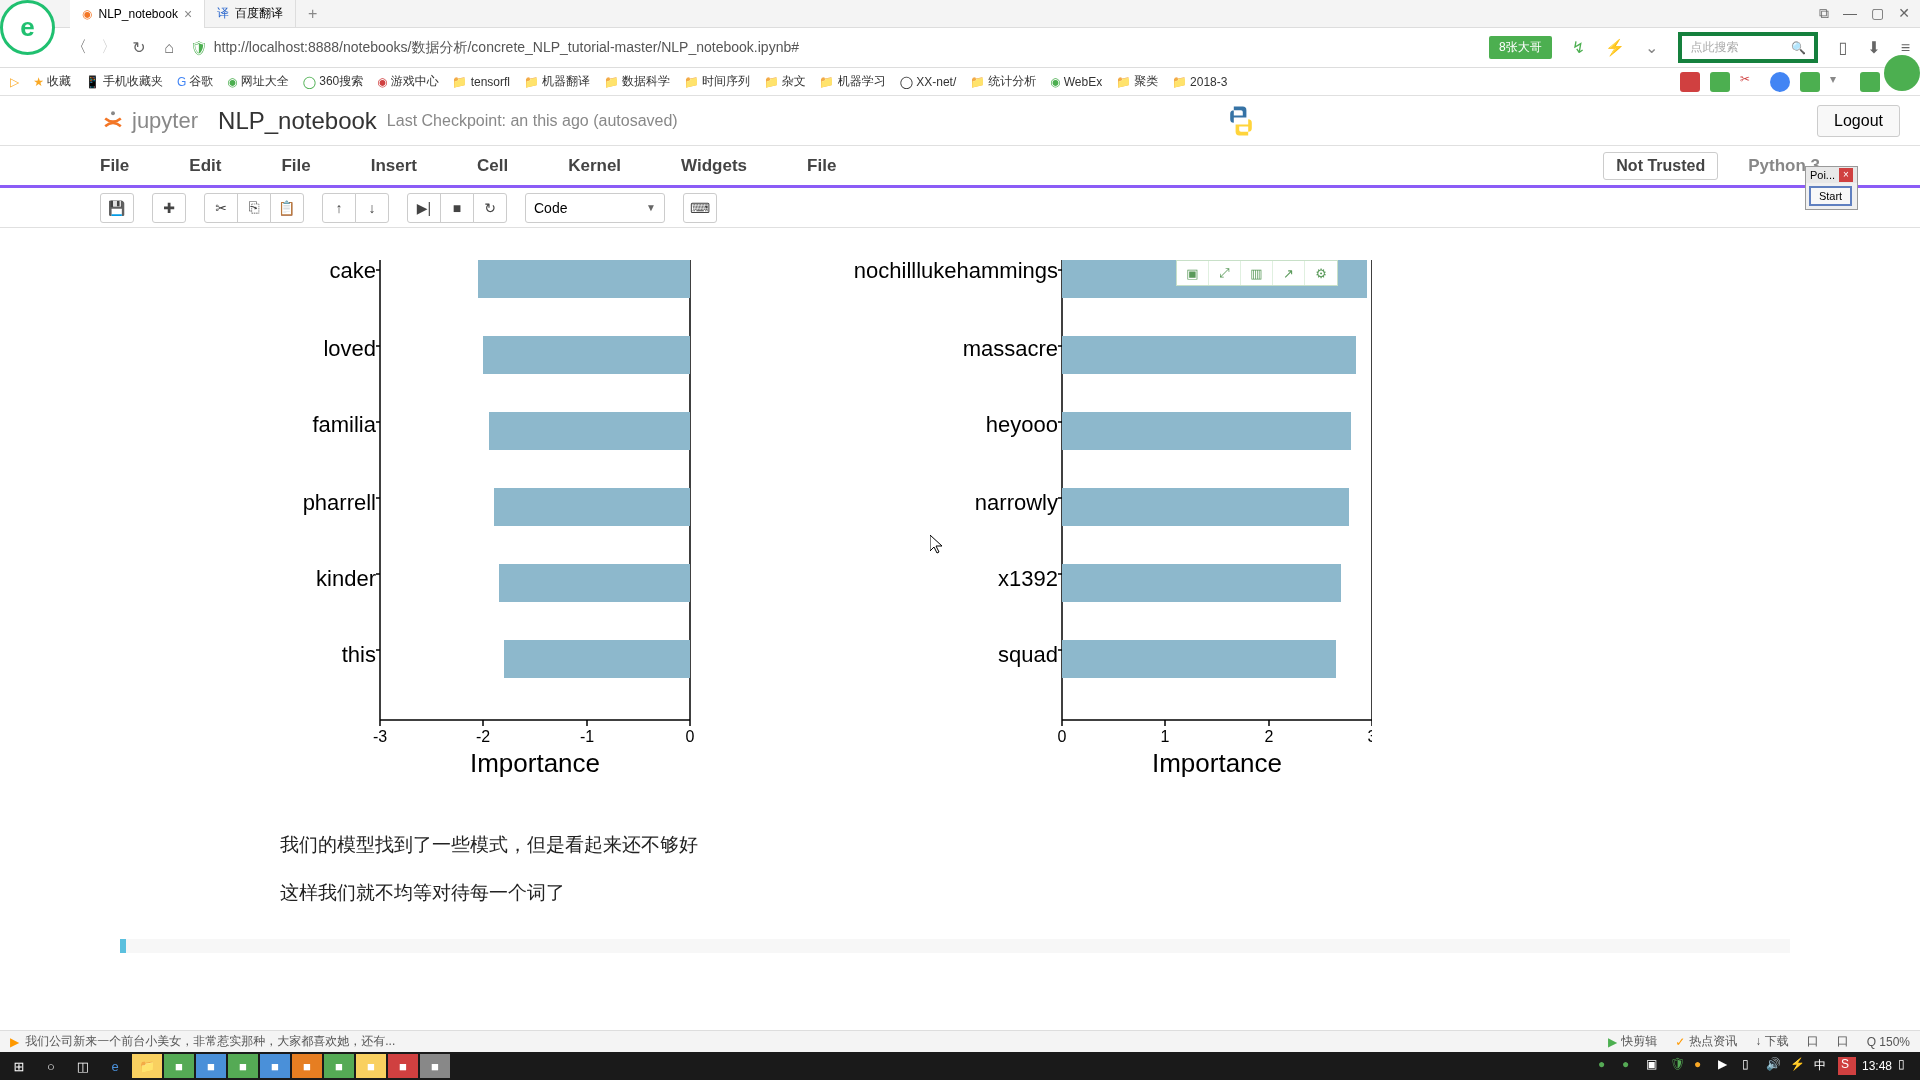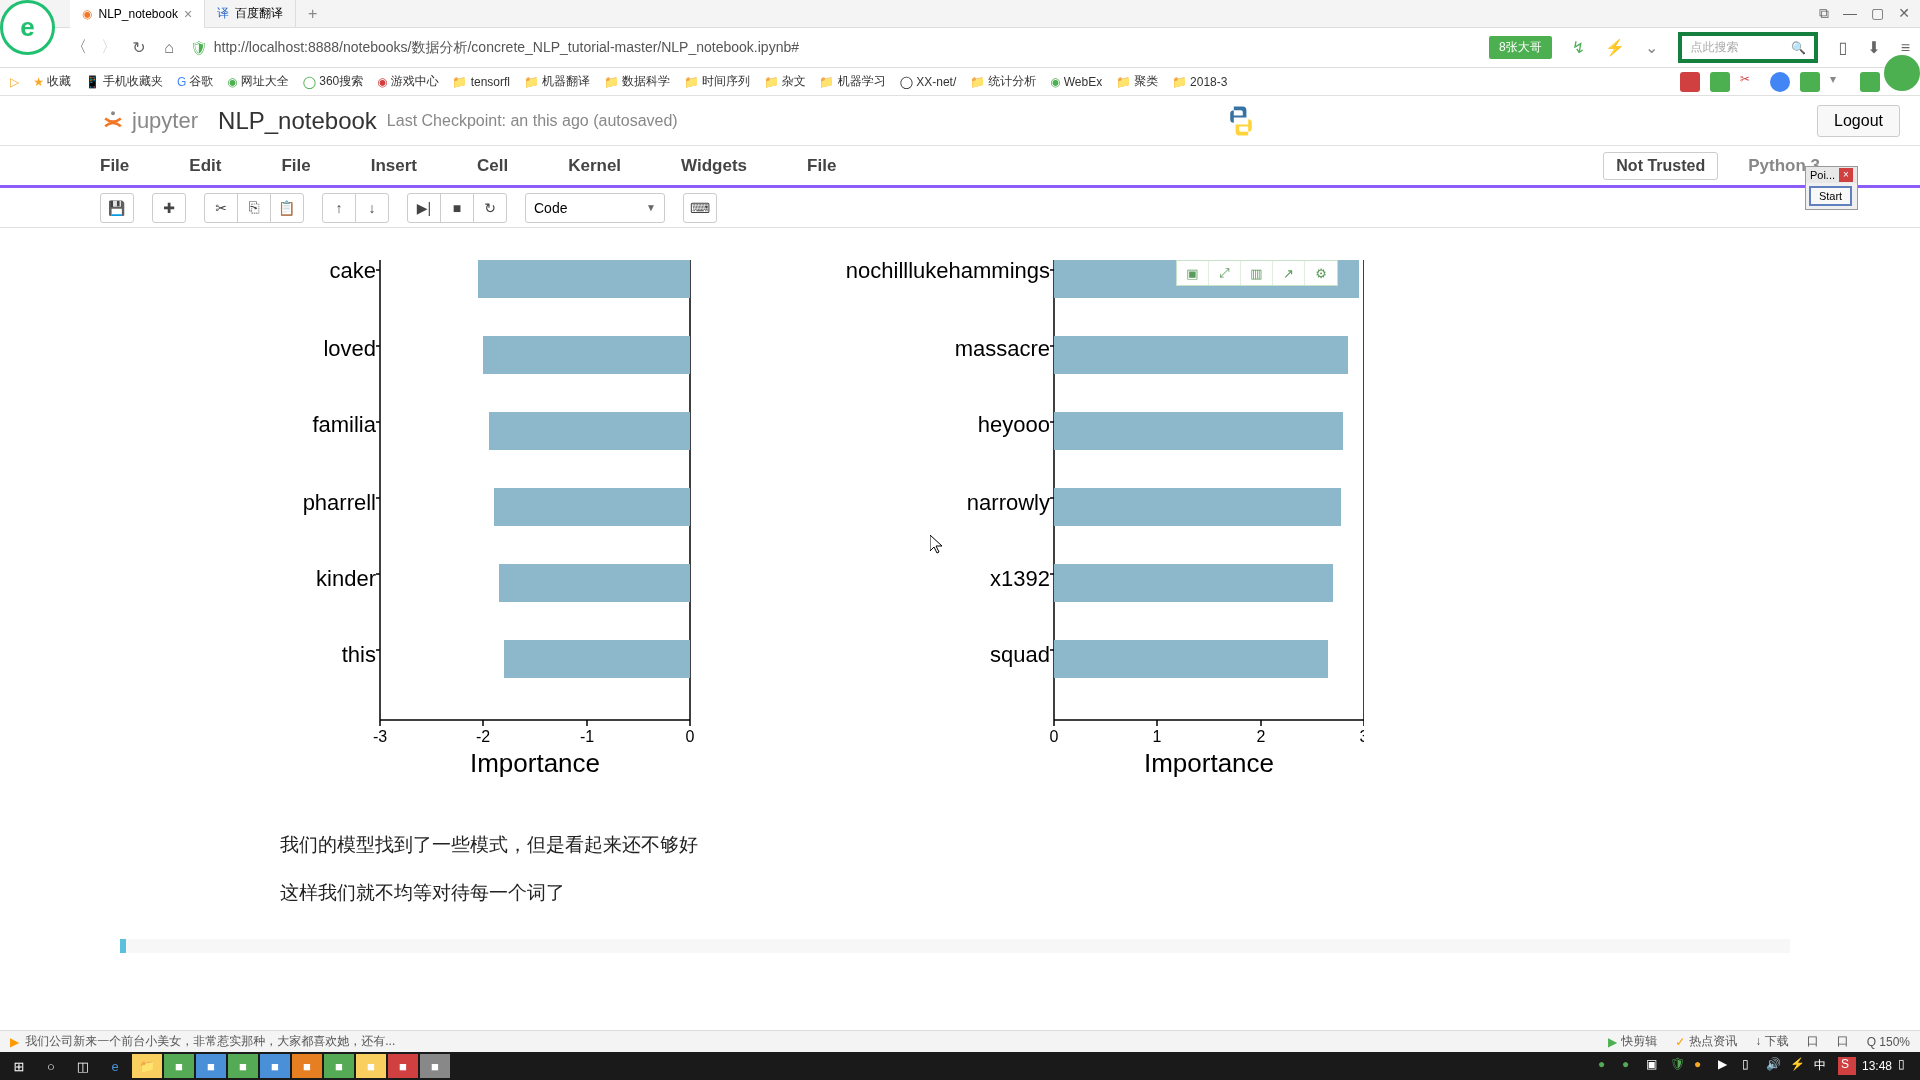--- a/index.html
+++ b/index.html
@@ -46,21 +46,21 @@
 .tb-group { display: flex; }
 .tb-group .tb-btn { border-radius: 0; margin-left: -1px; }
 .tb-group .tb-btn:first-child { border-radius: 3px 0 0 3px; margin-left: 0; }
 .tb-group .tb-btn:last-child { border-radius: 0 3px 3px 0; }
 .tb-select { height: 30px; border: 1px solid #ccc; border-radius: 3px; padding: 0 24px 0 8px; font-size: 14px; background: #fff; position: relative; display: flex; align-items: center; width: 140px; }
 .tb-select::after { content: "▼"; position: absolute; right: 8px; font-size: 10px; color: #666; }
 .tb-spacer { width: 10px; }
 
 
 .notebook-area { position: absolute; top: 260px; left: 100px; right: 10px; bottom: 34px; overflow: hidden; }
-.chart-container { display: flex; gap: 4px; margin-left: 180px; align-items: center; }
+.chart-container { display: flex; gap: 12px; margin-left: 180px; align-items: center; }
 .chart-svg { display: block; }
 .bar { fill: #8db8cc; }
 .axis { stroke: #000; stroke-width: 1.5; fill: none; }
 .tick-label { font-size: 16px; fill: #000; }
 .ytick-label { font-size: 22px; fill: #000; text-anchor: end; }
 .axis-title { font-size: 26px; fill: #000; text-anchor: middle; }
 
 .overlay-tools { position: absolute; left: 1076px; top: 0px; display: flex; gap: 0; border: 1px solid #c8e0c8; background: #fff; }
 .overlay-tools .ot-btn { width: 32px; height: 24px; display: flex; align-items: center; justify-content: center; color: #5a9a5a; font-size: 13px; border-right: 1px solid #e0f0e0; }
 .overlay-tools .ot-btn:last-child { border-right: none; }

